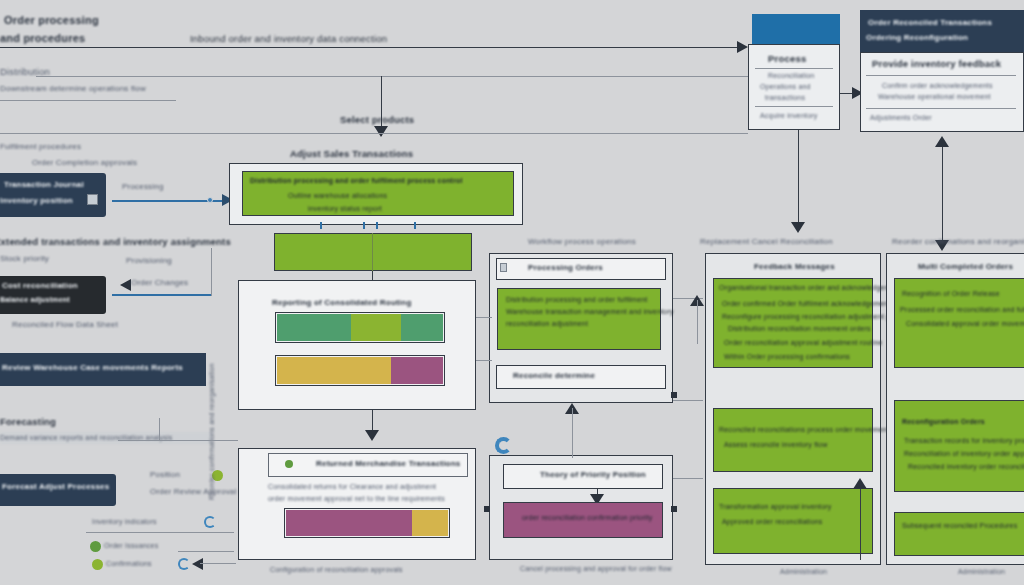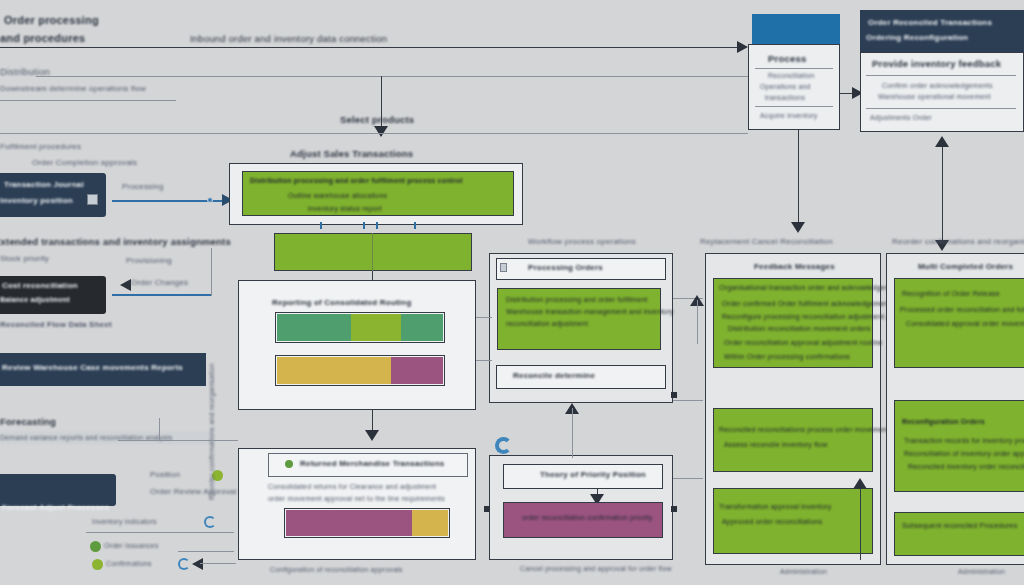--- a/index.html
+++ b/index.html
@@ -137,31 +137,31 @@
 
   <div class="black" style="left:-8px; top:276px; width:114px; height:38px;"></div>
   <div class="txt b wt sm" style="left:2px; top:281px;">Cost reconciliation</div>
   <div class="txt b wt xs" style="left:0px; top:296px;">Balance adjustment</div>
 
   <div class="arrow-l" style="left:120px; top:279px;"></div>
   <div class="txt lt sm" style="left:131px; top:278px;">Order Changes</div>
   <div class="hline blue" style="left:112px; top:294px; width:100px;"></div>
   <div class="vline" style="left:211px; top:248px; height:48px;"></div>
 
-  <div class="txt lt sm" style="left:0px; top:320px;font-weight:bold;">Reconciled Flow Data Sheet</div>
+  <div class="txt lt sm" style="left:12px; top:320px;">Reconciled Flow Data Sheet</div>
 
   <div class="navy sq" style="left:-8px; top:353px; width:214px; height:33px;"></div>
   <div class="txt b wt sm" style="left:2px; top:363px;">Review Warehouse Case movements Reports</div>
 
   <div class="txt b" style="left:0px; top:416px;">Forecasting</div>
   <div class="txt-strip" style="left:0px; top:432px; width:212px; height:12px;"></div>
   <div class="txt lt xs" style="left:0px; top:434px;">Demand variance reports and reconciliation analysis</div>
 
   <div class="navy" style="left:-8px; top:474px; width:124px; height:32px;"></div>
-  <div class="txt b wt sm" style="left:2px; top:503px;">Forecast Adjust Processes</div>
+  <div class="txt b wt sm" style="left:2px; top:482px;">Forecast Adjust Processes</div>
 
   <div class="txt lt sm" style="left:150px; top:470px;">Position</div>
   <div class="ic-green" style="left:212px; top:470px;"></div>
   <div class="txt lt sm" style="left:150px; top:487px;">Order Review Approval</div>
 
   <div class="txt lt xs" style="left:92px; top:518px;">Inventory indicators</div>
   <div class="ic-blue" style="left:204px; top:516px;"></div>
   <div class="hline" style="left:86px; top:532px; width:148px;"></div>
 
   <div class="ic-green dk" style="left:90px; top:541px;"></div>
@@ -203,21 +203,21 @@
   <div class="gold" style="left:277px; top:357px; width:68px;  height:27px;"></div>
   <div class="gold" style="left:345px; top:357px; width:46px;  height:27px;"></div>
   <div class="plum" style="left:391px; top:357px; width:52px;  height:27px;"></div>
 
   <div class="vline dark" style="left:372px; top:410px; height:28px;"></div>
   <div class="arrow-d" style="left:365px; top:430px;"></div>
 
   <div class="box white" style="left:238px; top:448px; width:238px; height:112px;"></div>
   <div class="box thin" style="left:268px; top:453px; width:200px; height:24px; background:#f3f4f5;"></div>
   <div class="ic-green dk" style="left:285px; top:460px; width:8px; height:8px;"></div>
-  <div class="txt b sm" style="left:300px; top:459px;">Returned Merchandise Transactions</div>
+  <div class="txt b sm" style="left:316px; top:459px;">Returned Merchandise Transactions</div>
   <div class="txt xs lt" style="left:268px; top:483px;">Consolidated returns for Clearance and adjustment</div>
   <div class="txt xs lt" style="left:268px; top:495px;">order movement approval net to the line requirements</div>
 
   <div class="box" style="left:284px; top:508px; width:166px; height:30px; background:transparent;"></div>
   <div class="plum" style="left:286px; top:510px; width:126px; height:26px;"></div>
   <div class="gold" style="left:412px; top:510px; width:36px;  height:26px;"></div>
 
   <div class="txt xs lt" style="left:270px; top:566px;">Configuration of reconciliation approvals</div>
 
   <div class="txt xs lt" style="left:208px; top:500px; transform:rotate(-90deg); transform-origin:left top;">Reorder confirmations and reorganisation</div>

